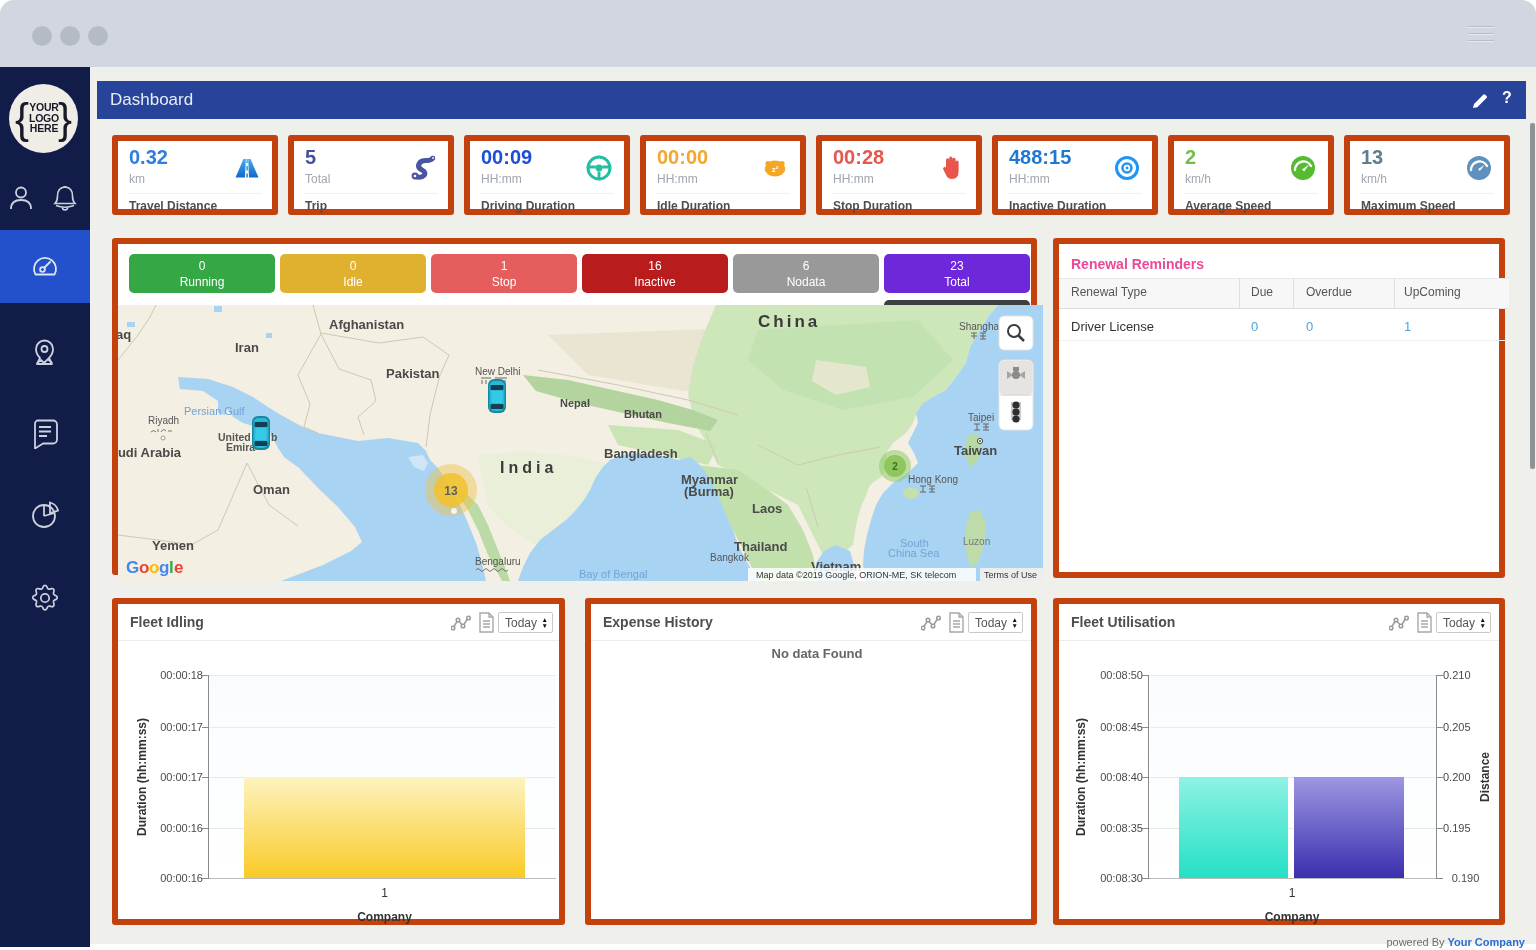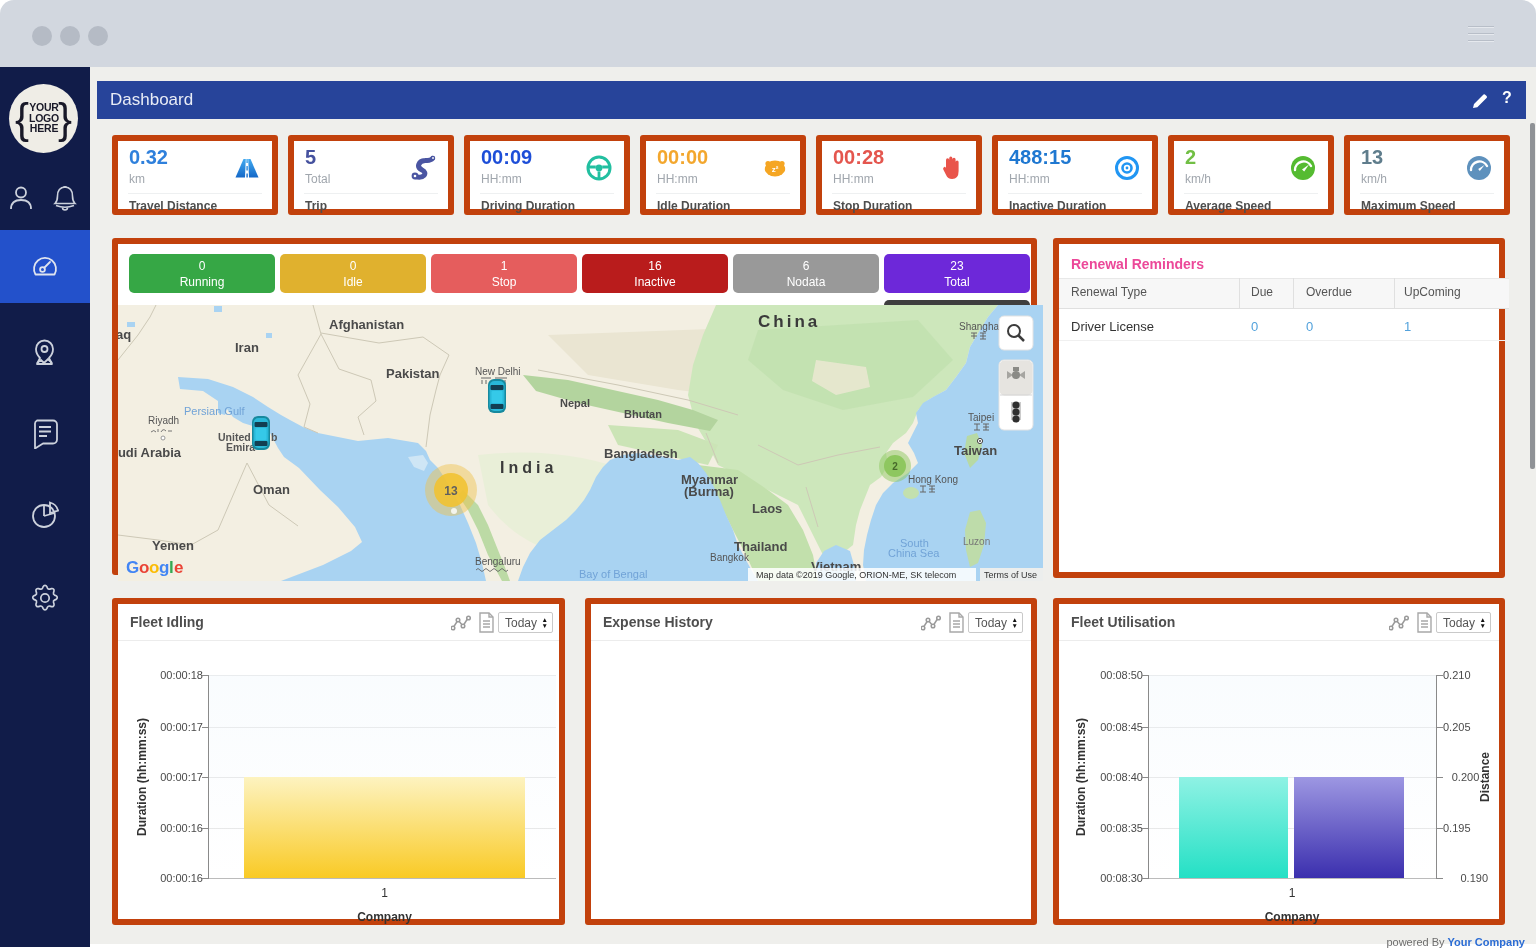--- a/index.html
+++ b/index.html
@@ -476,20 +476,21 @@
       <g fill="none" stroke="#a8a8a8" stroke-width="1.4">
         <path d="M2,1 h9 l4,4 v15 h-13 Z"></path>
         <path d="M11,1 v4 h4"></path>
         <path d="M5,9 h7 M5,12 h7 M5,15 h7"></path>
       </g>
     </svg>
   <div class="today" style="left:377px;">
       <span>Today</span>
       <div class="ar">▲<br>▼</div>
     </div>
+  <div class="abs" style="left:0; top:42px; width:452px; text-align:center; font-size:13px; font-weight:bold; color:#666;">No data Found</div>
 </div>
 <div class="card abs chc" id="c3" style="left:1053px; width:452px;">
   <div class="hd"></div>
     <div class="ti">Fleet Utilisation</div>
   <svg class="abs" style="left:330px; top:11px;" width="22" height="16" viewBox="0 0 22 16">
       <g fill="none" stroke="#9a9a9a" stroke-width="1.5">
         <path d="M2,13 L7,5 L12,11 L17,3"></path>
         <circle cx="2" cy="13" r="1.8" fill="#fff"></circle>
         <circle cx="7" cy="5" r="1.8" fill="#fff"></circle>
         <circle cx="12" cy="11" r="1.8" fill="#fff"></circle>
@@ -507,23 +508,23 @@
       <span>Today</span>
       <div class="ar">▲<br>▼</div>
     </div>
   <div class="ylab" style="left:24px; top:65px;">00:08:50</div>
   <div class="ylab" style="left:24px; top:117px;">00:08:45</div>
   <div class="ylab" style="left:24px; top:167px;">00:08:40</div>
   <div class="ylab" style="left:24px; top:218px;">00:08:35</div>
   <div class="ylab" style="left:24px; top:268px;text-align:right;">00:08:30</div>
   <div class="abs ylab" style="left:384px; top:65px; text-align:left; width:45px;">0.210</div>
   <div class="abs ylab" style="left:384px; top:117px; text-align:left; width:45px;">0.205</div>
-  <div class="abs ylab" style="left:384px; top:167px; text-align:center; width:45px;">0.200</div>
+  <div class="abs ylab" style="left:384px; top:167px; text-align:left; width:45px;">0.200</div>
   <div class="abs ylab" style="left:384px; top:218px; text-align:left; width:45px;">0.195</div>
-  <div class="abs ylab" style="left:384px; top:268px; text-align:right; width:45px;">0.190</div>
+  <div class="abs ylab" style="left:384px; top:268px; text-align:center; width:45px;">0.190</div>
   <div class="gline" style="left:89px; top:71px; width:288px;"></div>
   <div class="gline" style="left:89px; top:123px; width:288px;"></div>
   <div class="gline" style="left:89px; top:173px; width:288px;"></div>
   <div class="gline" style="left:89px; top:224px; width:288px;"></div>
   <div class="gline" style="left:89px; top:274px; width:288px; background:#bbb;"></div>
   <div class="axis" style="left:89px; top:71px; height:204px;"></div>
   <div class="axis" style="left:377px; top:71px; height:204px;"></div>
   <div class="tick" style="left:83px; top:71px;"></div>
   <div class="tick" style="left:83px; top:123px;"></div>
   <div class="tick" style="left:83px; top:173px;"></div>

